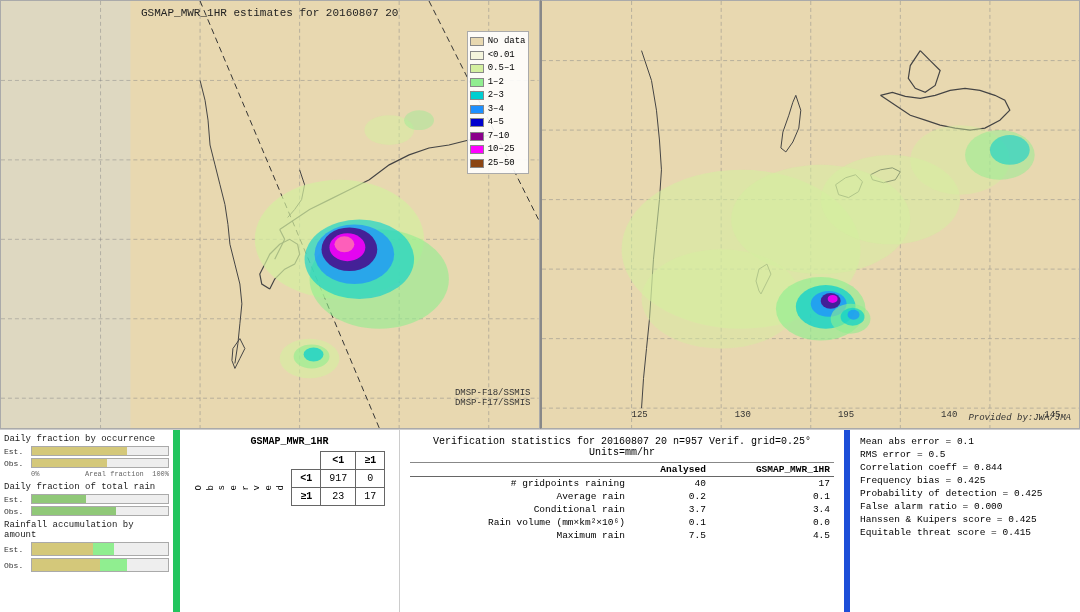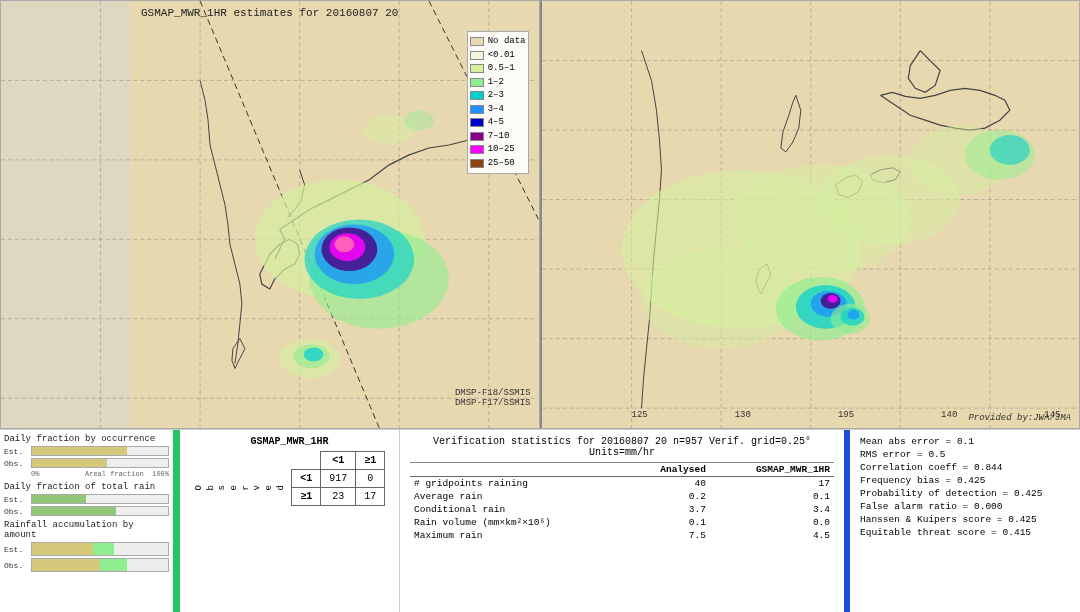--- a/index.html
+++ b/index.html
@@ -240,21 +240,21 @@
       font-family: Liberation Mono, monospace;
     }
     .verif-table th:first-child {
       text-align: left;
     }
     .verif-table td {
       padding: 1px 4px;
       text-align: right;
     }
     .verif-table td:first-child {
-      text-align: left;
+      text-align: right;
     }
     .verif-divider {
       border-top: 1px solid #888;
     }
 
     
     .scalar-stats {
       width: 230px;
       padding: 6px 10px;
       font-size: 9.5px;

